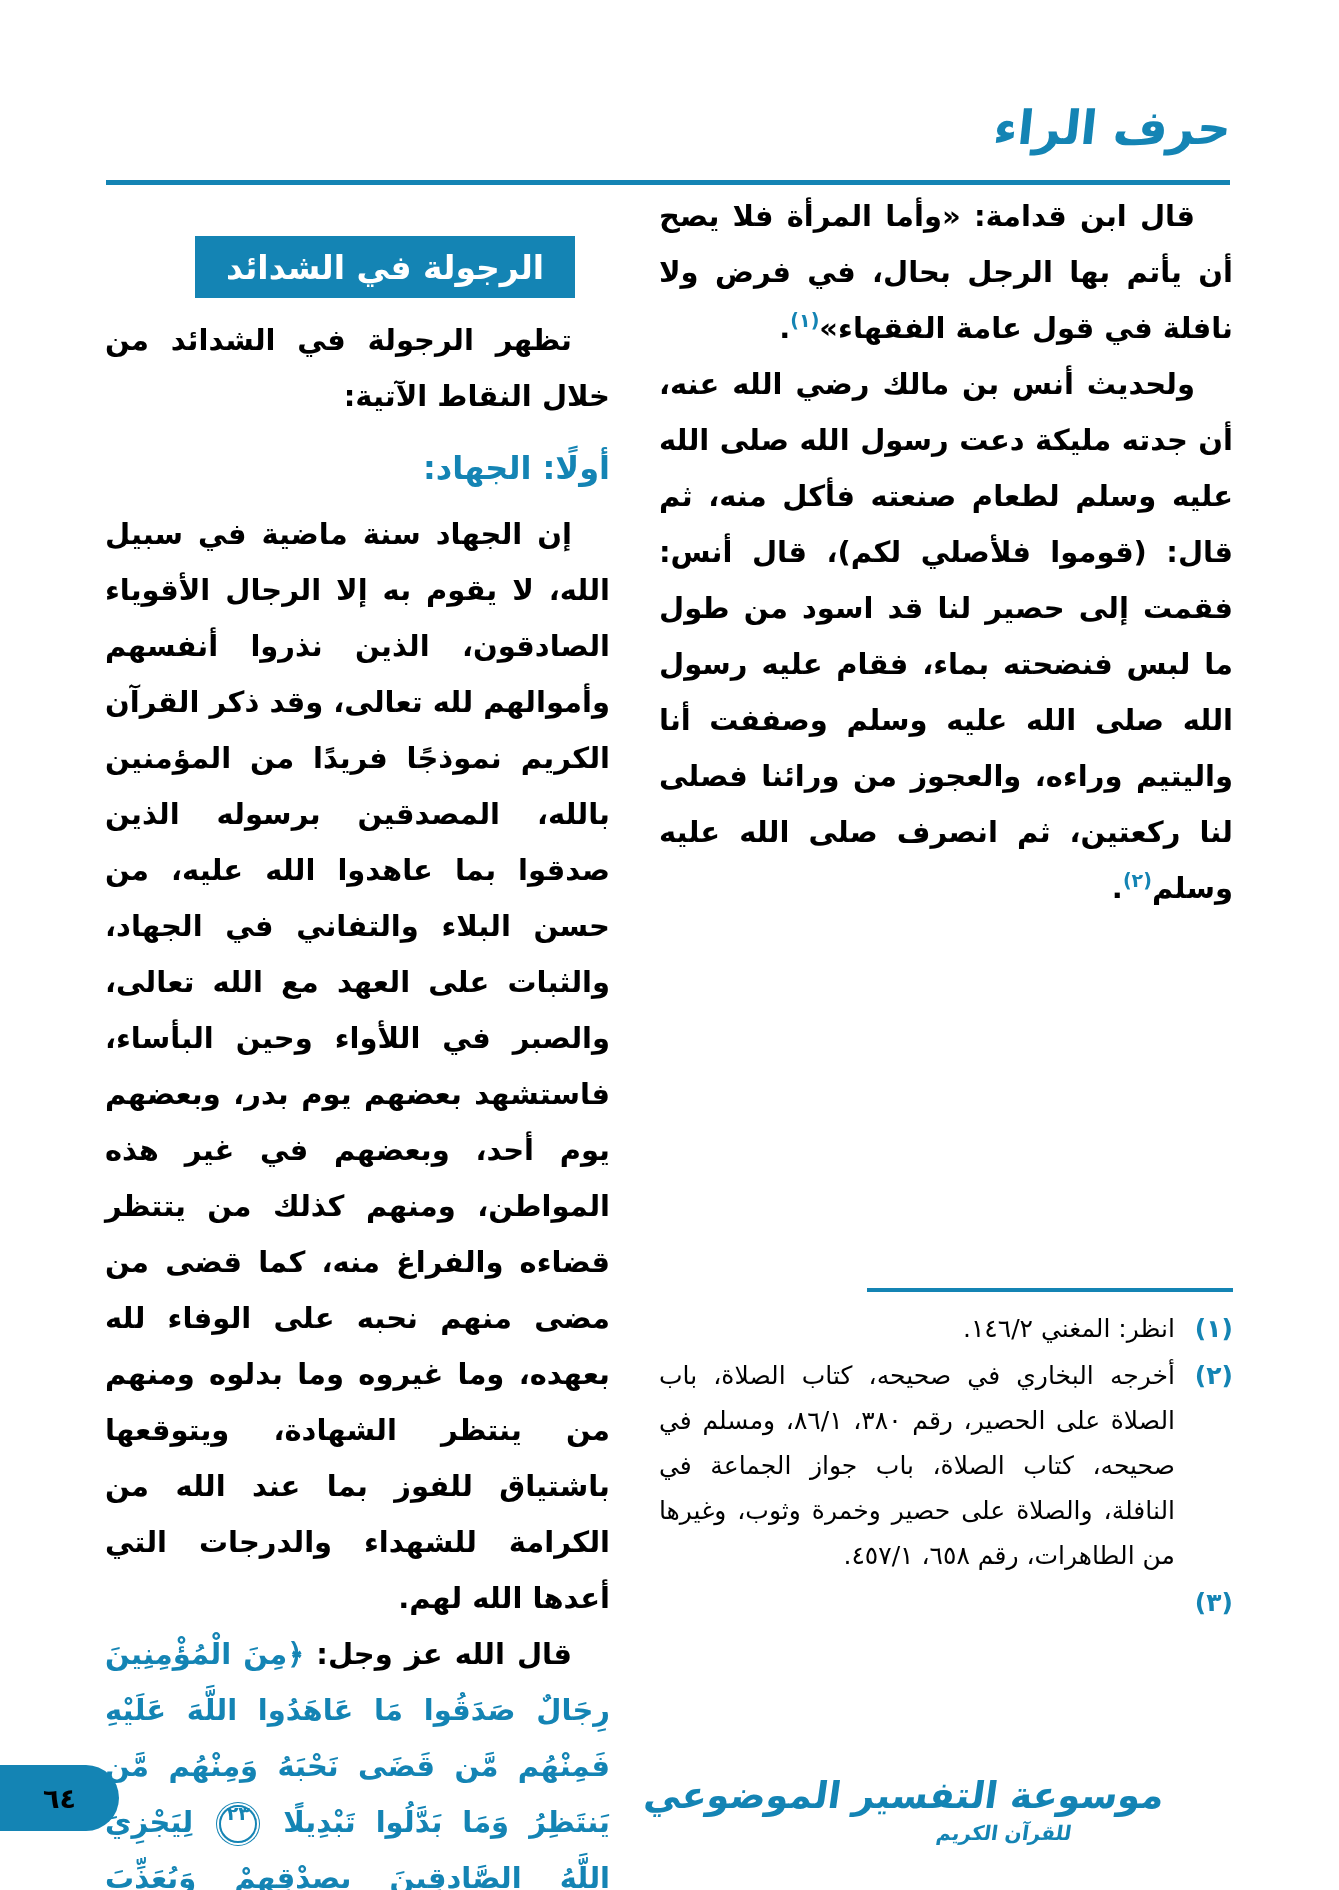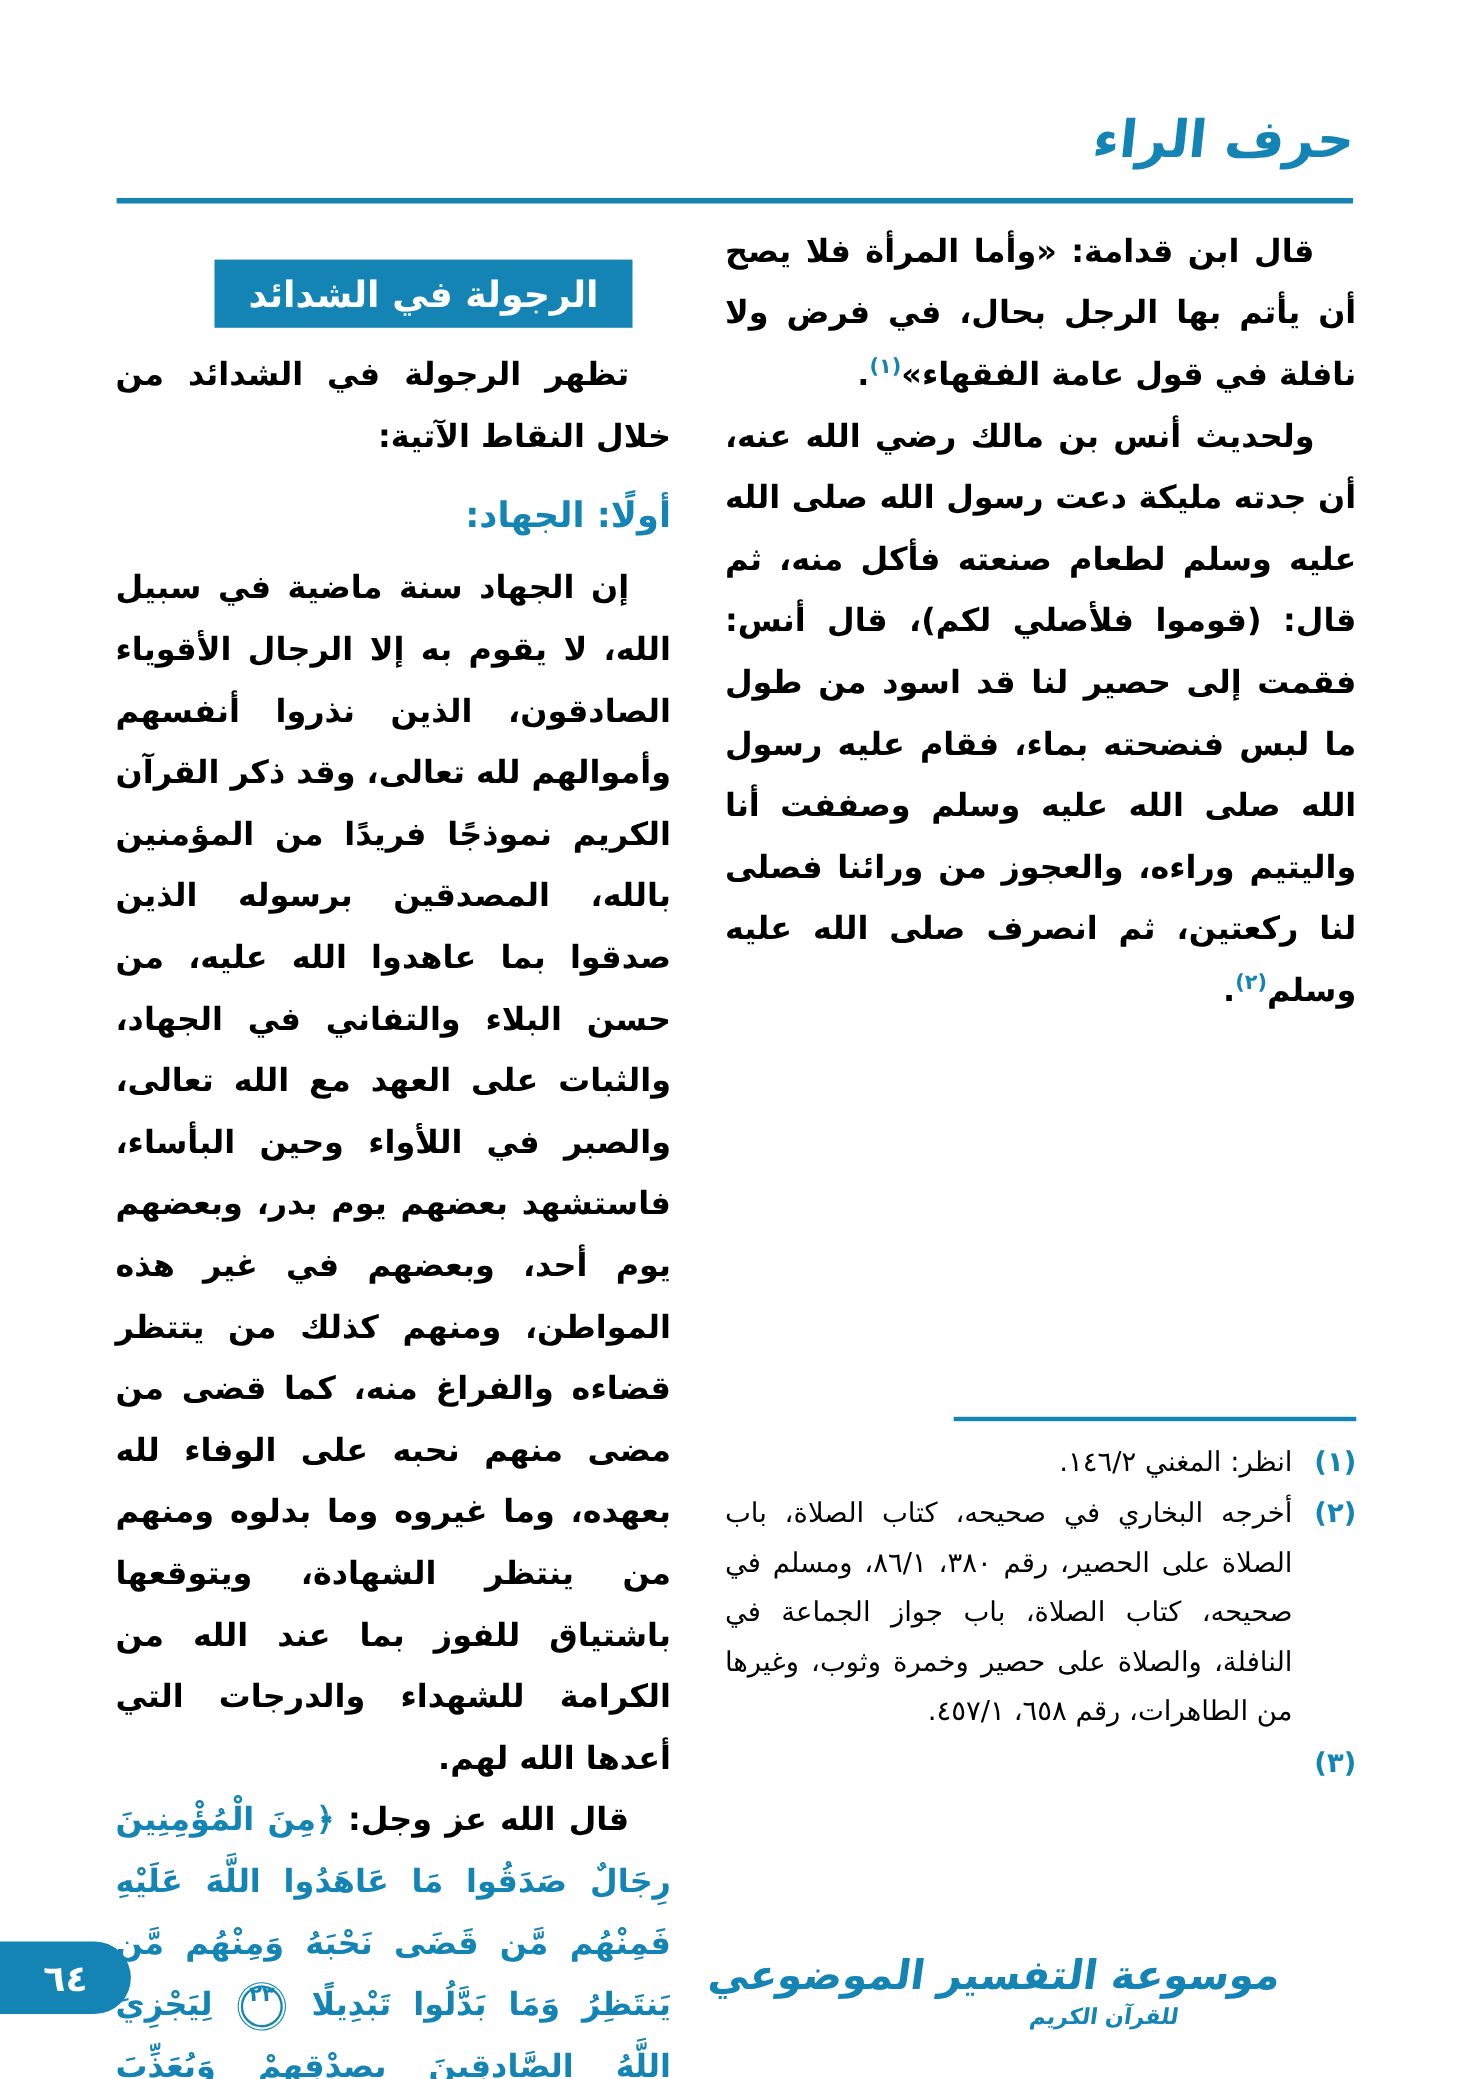--- a/index.html
+++ b/index.html
@@ -29,21 +29,21 @@
     letter-spacing:-1px;
   }
   .header-rule{
     position:absolute;top:180px;left:106px;
     width:1124px;height:5px;
     background:var(--teal);
   }
 
   
   .col{position:absolute;}
-  .col-right{top:200px;right:106px;width:574px;}
+  .col-right{top:188px;right:106px;width:574px;}
   .col-left{top:236px;right:729px;width:505px;} 
 
   .body-par{
     font-size:29px;font-weight:bold;line-height:56px;
     text-align:justify;text-justify:inter-word;
     text-indent:38px;
   }
   .fn-marker{
     color:var(--teal);
     font-size:19px;font-weight:bold;
@@ -120,21 +120,21 @@
     line-height:26px;
   }
   .page-number-box{
     position:absolute;top:1765px;left:0;
     width:119px;height:66px;
     background:var(--teal);
     border-radius:0 33px 33px 0; 
     display:flex;align-items:center;justify-content:center;
   }
   .page-number-box span{
-    color:#ffffff;font-size:33px;font-weight:bold;
+    color:#000000;font-size:27px;font-weight:bold;
   }
 </style>
 </head>
 <body>
 
 <div class="page">
 
   <div class="chapter-title">حرف الراء</div>
   <div class="header-rule"></div>
 

